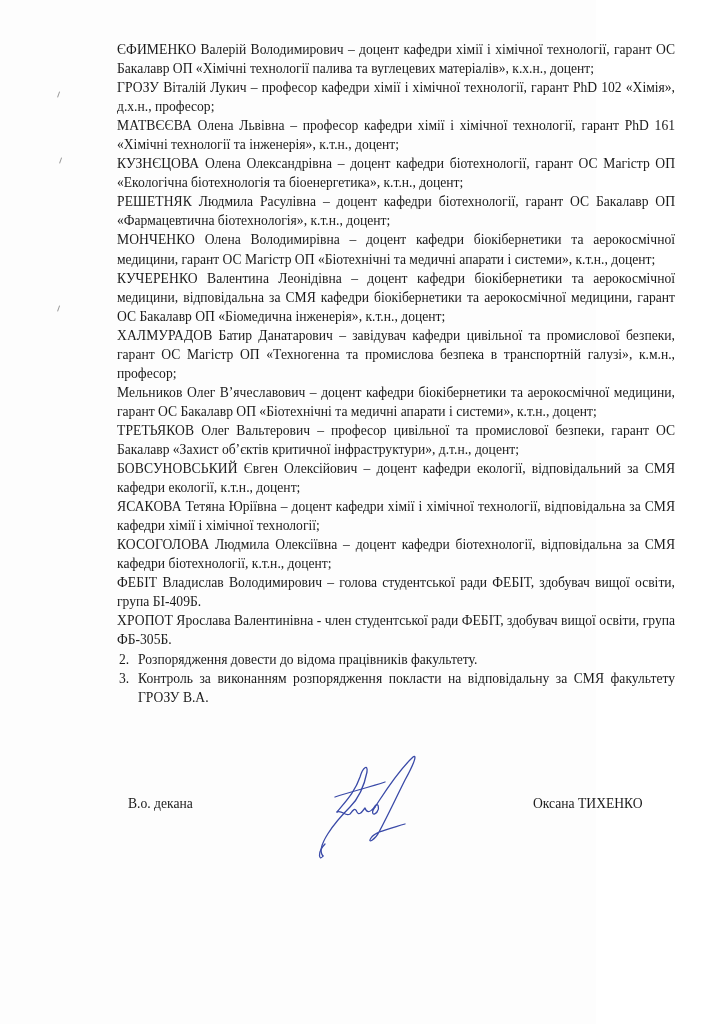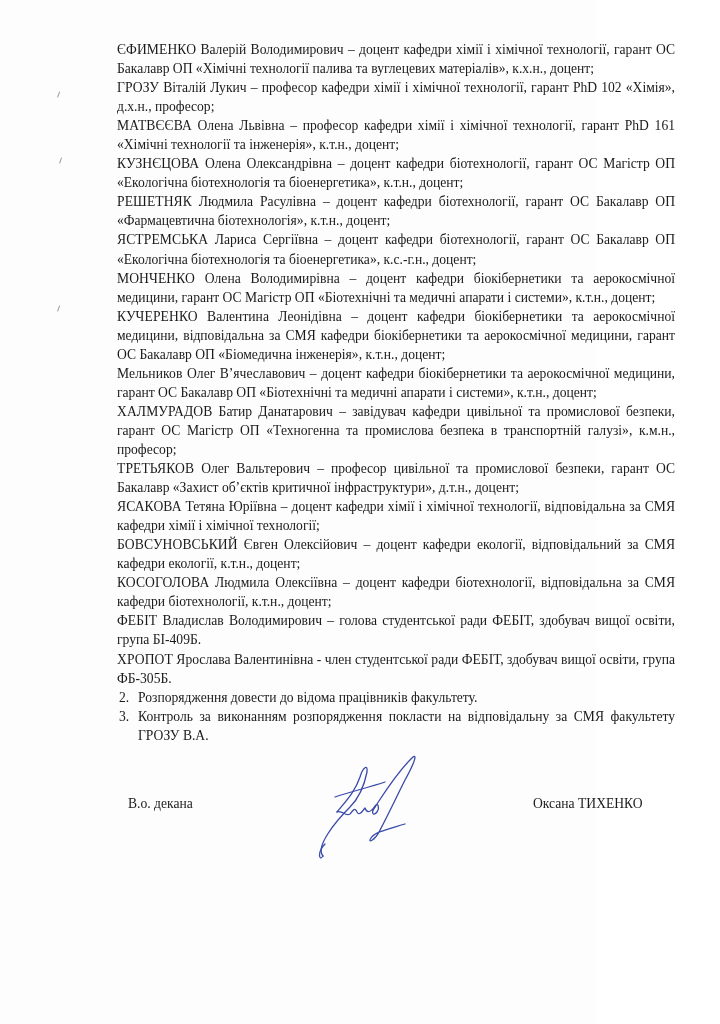--- a/index.html
+++ b/index.html
@@ -34,28 +34,27 @@
   <span class="mark" style="left:60px;top:158px"></span>
   <span class="mark" style="left:58px;top:306px"></span>
 
   <div class="body-text">
     <div id="entries">
         <p class="entry"><span class="surname">ЄФИМЕНКО</span><span> Валерій Володимирович  – доцент кафедри хімії і хімічної технології, гарант ОС Бакалавр ОП «Хімічні технології палива та вуглецевих матеріалів», к.х.н., доцент;</span></p>
         <p class="entry"><span class="surname">ГРОЗУ</span><span> Віталій Лукич – професор кафедри хімії і хімічної технології, гарант PhD 102 «Хімія», д.х.н., професор;</span></p>
         <p class="entry"><span class="surname">МАТВЄЄВА</span><span> Олена Львівна – професор кафедри хімії і хімічної технології, гарант PhD 161 «Хімічні технології та інженерія», к.т.н., доцент;</span></p>
         <p class="entry"><span class="surname">КУЗНЄЦОВА</span><span> Олена Олександрівна – доцент кафедри біотехнології, гарант ОС Магістр ОП «Екологічна біотехнологія та біоенергетика», к.т.н., доцент;</span></p>
         <p class="entry"><span class="surname">РЕШЕТНЯК</span><span> Людмила Расулівна – доцент кафедри біотехнології,  гарант ОС Бакалавр ОП «Фармацевтична біотехнологія», к.т.н., доцент;</span></p>
-        <p class="entry"><span class="surname">ЯСТРЕМСЬКА</span><span> Лариса Сергіївна – доцент кафедри біотехнології, гарант ОС Бакалавр ОП «Екологічна біотехнологія та біоенергетика», к.с.-г.н., доцент;</span></p>
         <p class="entry"><span class="surname">МОНЧЕНКО</span><span> Олена Володимирівна – доцент кафедри біокібернетики та аерокосмічної медицини, гарант ОС Магістр ОП «Біотехнічні та медичні апарати і системи», к.т.н.,  доцент;</span></p>
         <p class="entry"><span class="surname">КУЧЕРЕНКО</span><span> Валентина Леонідівна – доцент кафедри біокібернетики та аерокосмічної медицини, відповідальна за СМЯ кафедри біокібернетики та аерокосмічної медицини, гарант ОС Бакалавр ОП «Біомедична інженерія», к.т.н., доцент;</span></p>
+        <p class="entry"><span class="surname">ХАЛМУРАДОВ</span><span> Батир Данатарович – завідувач кафедри цивільної та промислової безпеки, гарант ОС Магістр ОП «Техногенна та промислова безпека в транспортній галузі», к.м.н., професор;</span></p>
         <p class="entry"><span class="surname">Мельников</span><span> Олег В’ячеславович – доцент кафедри біокібернетики та аерокосмічної медицини, гарант ОС Бакалавр ОП «Біотехнічні та медичні апарати і системи», к.т.н., доцент;</span></p>
-        <p class="entry"><span class="surname">ХАЛМУРАДОВ</span><span> Батир Данатарович – завідувач кафедри цивільної та промислової безпеки, гарант ОС Магістр ОП «Техногенна та промислова безпека в транспортній галузі», к.м.н., професор;</span></p>
         <p class="entry"><span class="surname">ТРЕТЬЯКОВ</span><span> Олег Вальтерович – професор цивільної та промислової безпеки, гарант ОС Бакалавр «Захист об’єктів критичної інфраструктури», д.т.н., доцент;</span></p>
+        <p class="entry"><span class="surname">БОВСУНОВСЬКИЙ</span><span> Євген Олексійович – доцент кафедри екології, відповідальний за СМЯ кафедри екології, к.т.н., доцент;</span></p>
         <p class="entry"><span class="surname">ЯСАКОВА</span><span> Тетяна Юріївна – доцент кафедри хімії і хімічної технології, відповідальна за СМЯ кафедри хімії і хімічної технології;</span></p>
-        <p class="entry"><span class="surname">БОВСУНОВСЬКИЙ</span><span> Євген Олексійович – доцент кафедри екології, відповідальний за СМЯ кафедри екології, к.т.н., доцент;</span></p>
         <p class="entry"><span class="surname">КОСОГОЛОВА</span><span> Людмила Олексіївна – доцент кафедри біотехнології, відповідальна за СМЯ кафедри біотехнології, к.т.н., доцент;</span></p>
         <p class="entry"><span class="surname">ФЕБІТ</span><span> Владислав Володимирович – голова студентської ради ФЕБІТ, здобувач вищої освіти, група БІ-409Б.</span></p>
         <p class="entry"><span class="surname">ХРОПОТ</span><span> Ярослава Валентинівна - член студентської ради ФЕБІТ, здобувач вищої освіти, група ФБ-305Б.</span></p>
       </div>
     <ol class="items" id="items">
         <li><span class="num">2.</span><span>Розпорядження довести до відома працівників факультету.</span></li>
         <li><span class="num">3.</span><span>Контроль за виконанням розпорядження покласти на відповідальну за СМЯ факультету ГРОЗУ В.А.</span></li>
       </ol>
   </div>
 

